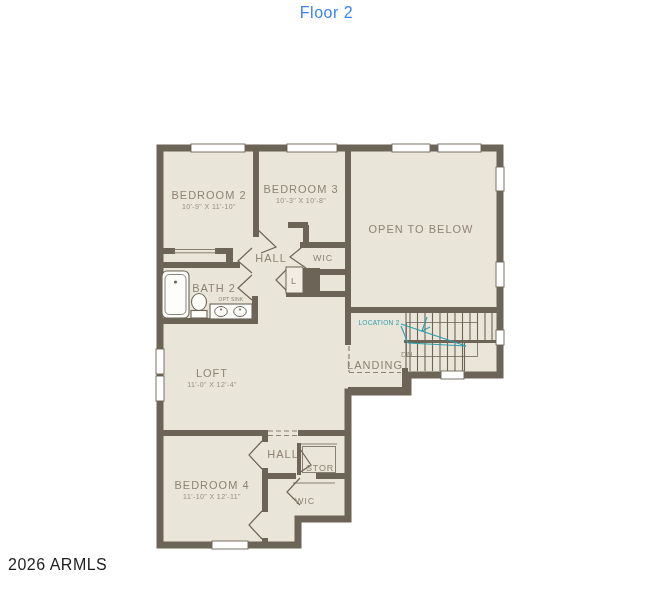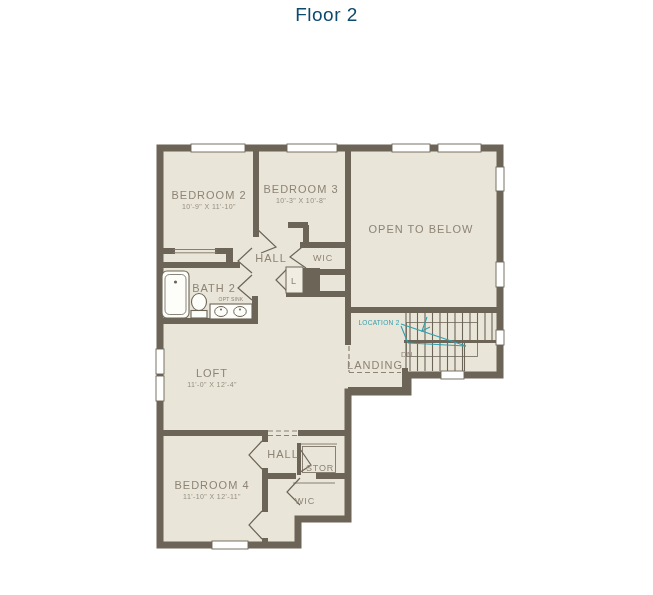--- a/index.html
+++ b/index.html
@@ -1,19 +1,19 @@
 <!DOCTYPE html>
 <html><head>
 <meta charset="utf-8">
 <style>
   html,body{margin:0;padding:0;background:#ffffff;}
   .canvas{position:relative;width:653px;height:595px;background:#ffffff;overflow:hidden;
           font-family:"Liberation Sans", sans-serif;}
   .plan-title{position:absolute;top:4px;left:0;right:0;text-align:center;
-              font-size:19px;color:#0c4a6e;letter-spacing:0.5px;}
+              font-size:16px;color:#3b82f6;letter-spacing:0.5px;}
   .watermark{position:absolute;left:8px;top:556px;font-size:16px;color:#1e1e1e;
              letter-spacing:0.5px;}
   svg{position:absolute;left:0;top:0;}
   text{font-family:"Liberation Sans", sans-serif;fill:#8d8475;}
   .room-lbl{font-size:11px;letter-spacing:1px;}
   .room-dim{font-size:7px;letter-spacing:0.4px;fill:#968e7f;}
   .small-lbl{font-size:9px;letter-spacing:0.8px;}
   .tiny-lbl{font-size:5px;letter-spacing:0.2px;}
   .dn-lbl{font-size:7.5px;letter-spacing:0.6px;}
   .teal-lbl{font-size:6.5px;fill:#2f9fae;letter-spacing:0.3px;}
@@ -184,13 +184,14 @@
       <text class="room-lbl" text-anchor="middle" x="212" y="489">BEDROOM 4</text>
       <text class="room-dim" text-anchor="middle" x="212" y="499">11'-10" X 12'-11"</text>
       <text class="room-lbl" text-anchor="middle" x="283" y="458">HALL</text>
       <text class="small-lbl" text-anchor="middle" x="320" y="471">STOR</text>
       <text class="small-lbl" text-anchor="middle" x="305" y="504">WIC</text>
       <text class="dn-lbl" text-anchor="middle" x="407" y="357">DN</text>
       <text class="teal-lbl" text-anchor="middle" x="379" y="325">LOCATION 2</text>
     </g>
   </svg>
 
+  <div class="watermark">2026 ARMLS</div>
 </div>
 
 </body></html>

